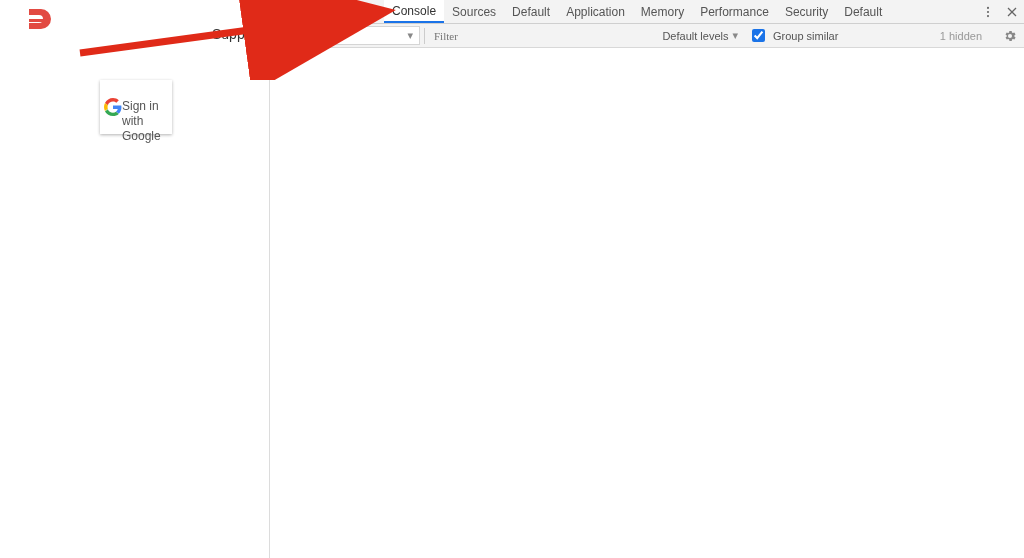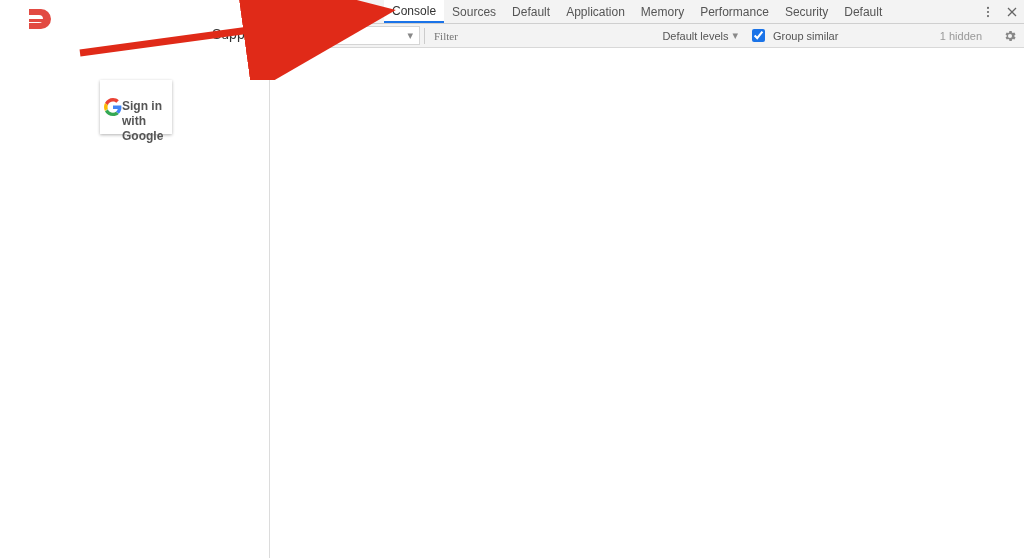--- a/index.html
+++ b/index.html
@@ -78,21 +78,21 @@
     box-shadow: 0 1px 3px rgba(0,0,0,0.3);
     height: 64px;
   }
   .btn-email .icon-wrap {
     width: 24px; height: 24px; display:flex; align-items:center; justify-content:center;
     color: #D44638;
     margin-right: 2px;
   }
   .btn-email .icon-wrap svg { fill:#fff; stroke:#D44638;}
   .btn-text {
-    font-weight: 700;
+    font-weight: 400;
     margin-top: 28px;
   }
 
   
   .devtools {
     flex: 1;
     display: flex;
     flex-direction: column;
     background: #1d4ed8;
     height: 100%;

